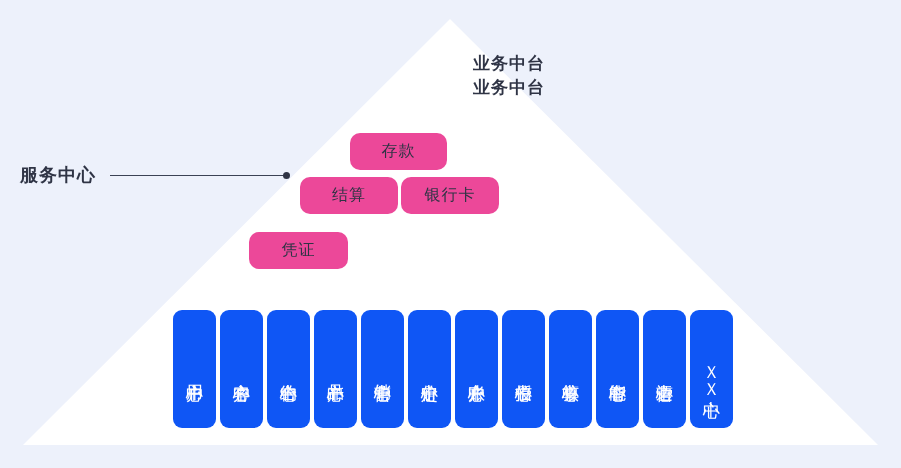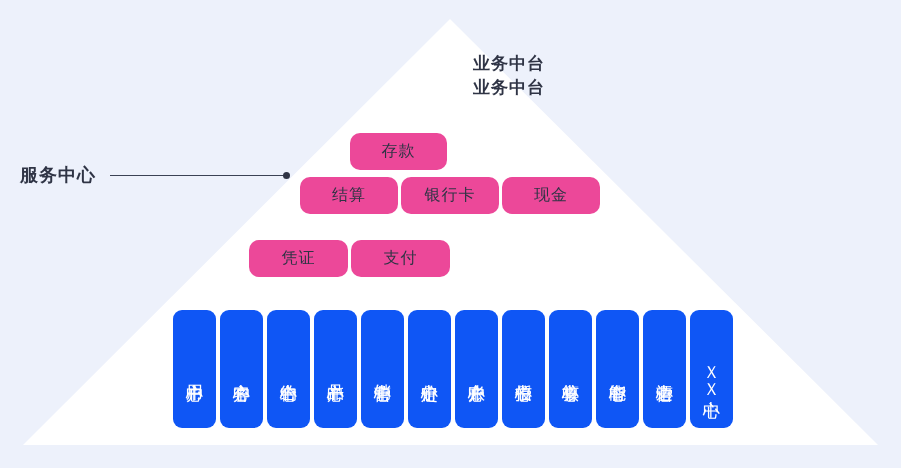--- a/index.html
+++ b/index.html
@@ -90,21 +90,21 @@
     justify-content: center;
     color: #2f3445;
     font-size: 16px;
     letter-spacing: 1px;
     white-space: nowrap;
   }
   #pill-row-0 { left: 350px; top: 133px; }
   #pill-row-0 .pill { width: 97px; }
   #pill-row-1 { left: 300px; top: 177px; align-items: center; }
   #pill-row-1 .pill { width: 98px; }
-  #pill-row-2 { left: 249px; top: 240px; }
+  #pill-row-2 { left: 249px; top: 232px; }
   #pill-row-2 .pill { width: 99px; }
 
   
   #card-strip {
     position: absolute;
     left: 173px;
     top: 310px;
     display: flex;
     gap: 4px;
   }
@@ -150,26 +150,24 @@
   </div>
 
 
   <div class="pill-row" id="pill-row-0">
     <div class="pill">存款</div>
   </div>
 
   <div class="pill-row" id="pill-row-1">
     <div class="pill">结算</div>
     <div class="pill">银行卡</div>
-    <div class="pill">现金</div>
   </div>
 
   <div class="pill-row" id="pill-row-2">
     <div class="pill">凭证</div>
-    <div class="pill">支付</div>
   </div>
 
   <div id="card-strip">
     <div class="card">
       <span class="card-label">用户中心</span>
     </div>
     <div class="card">
       <span class="card-label">客户中心</span>
     </div>
     <div class="card">

